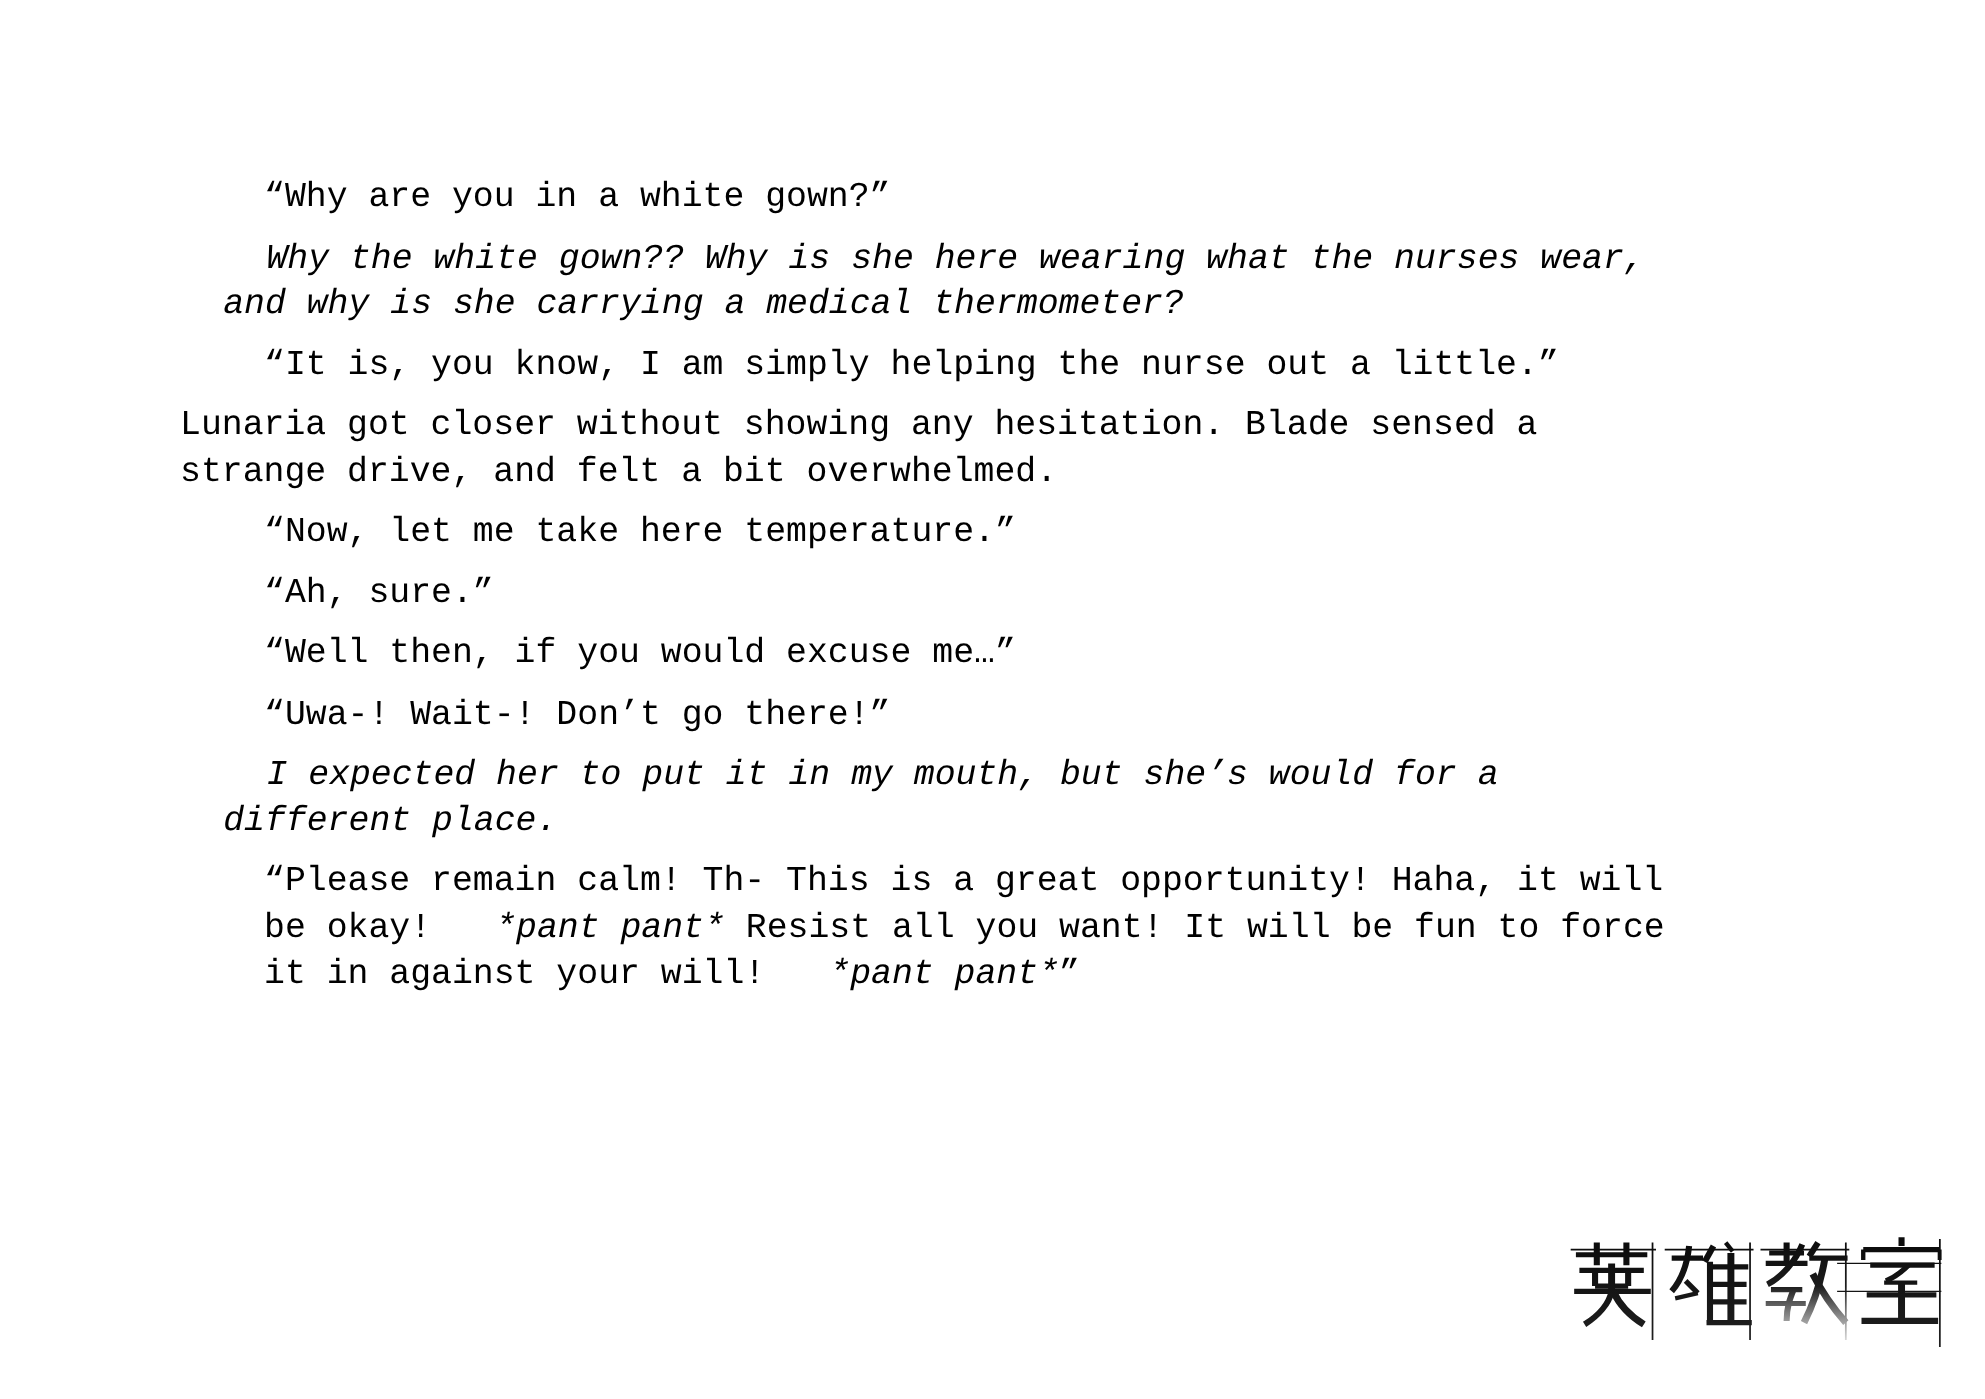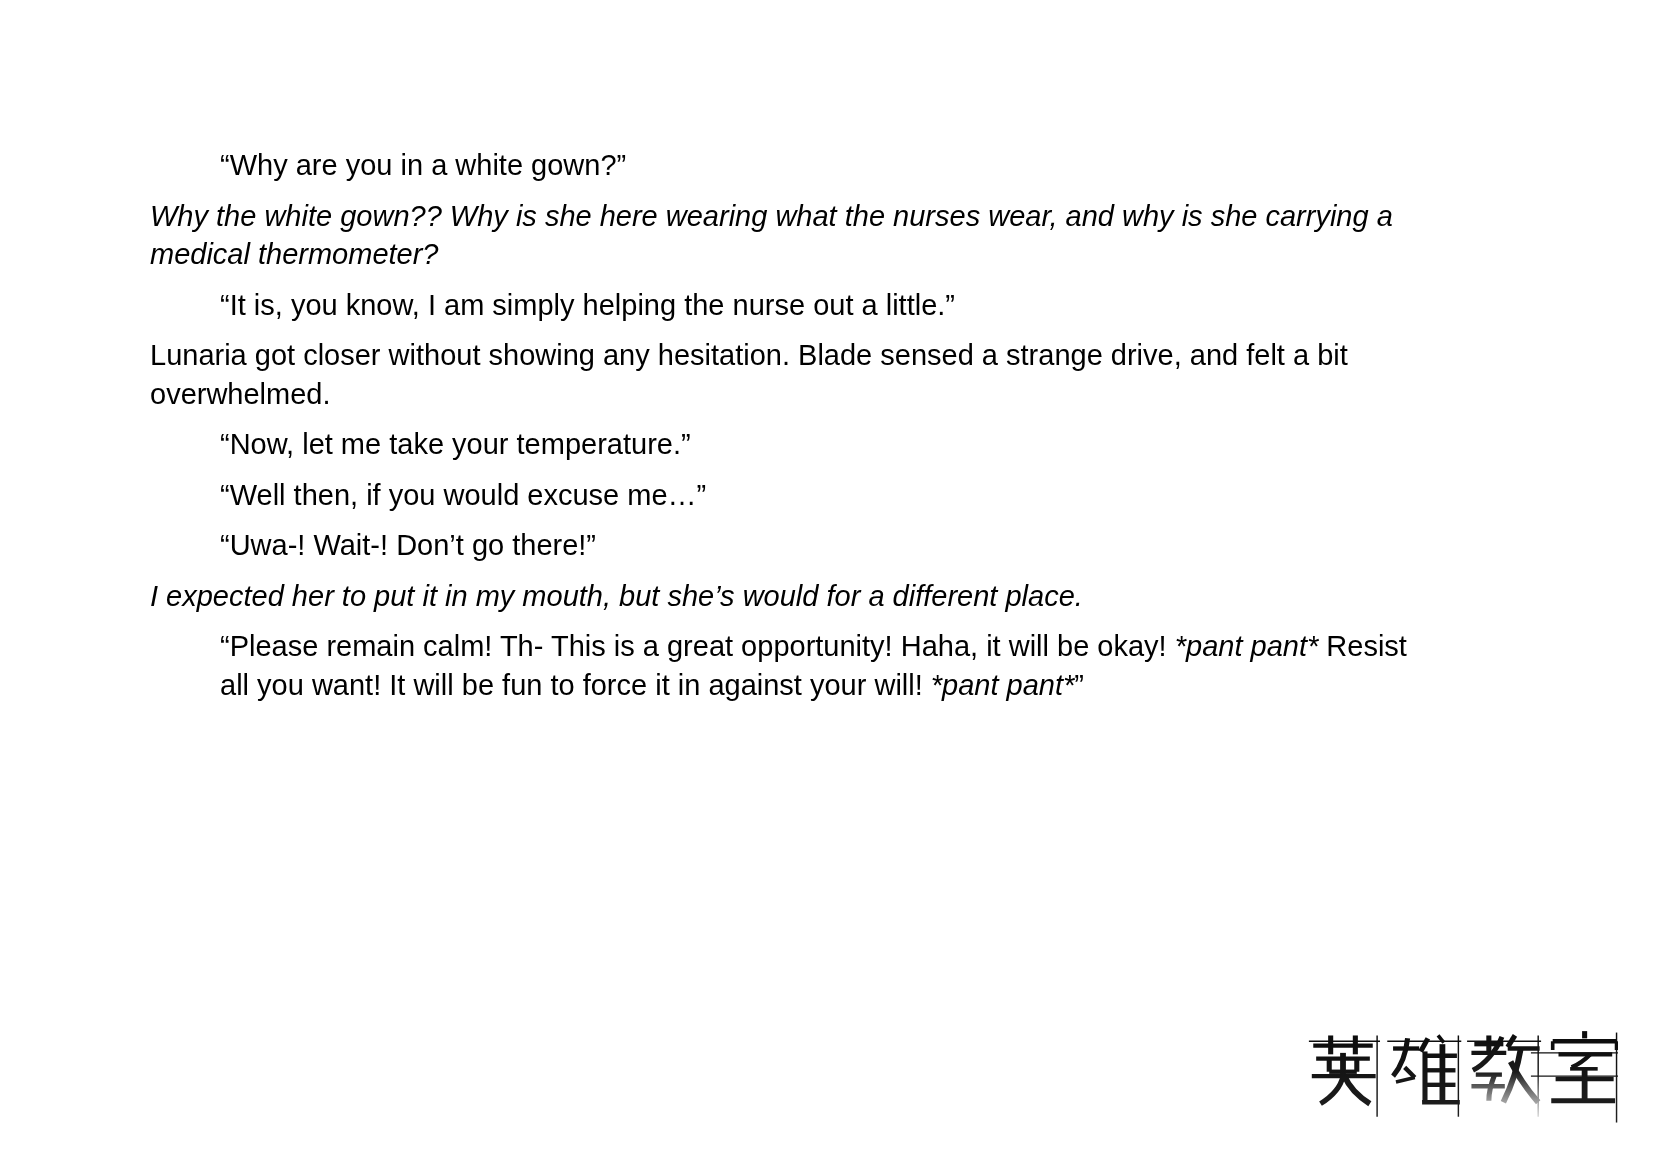--- a/index.html
+++ b/index.html
@@ -3,37 +3,37 @@
 <meta charset="utf-8">
 <title>Page</title>
 <style>
   html, body { margin: 0; padding: 0; }
   .page {
     position: relative;
     width: 1626px;
     height: 1166px;
     background: #ffffff;
     color: #000000;
-    font-family: Liberation Sans, sans-serif;
+    font-family: Liberation Mono, monospace;
     overflow: hidden;
   }
   .text-block {
     position: absolute;
     left: 150px;
     top: 146px;
     width: 1270px;
   }
   .para {
     margin: 0 0 12px 0;
     font-size: 29px;
     line-height: 38.5px;
     color: #000000;
   }
   .para.dialogue { margin-left: 70px; }
-  .italic { font-style: italic; }
+  .italic { font-style: italic; margin-left: 36px; }
   .logo {
     position: absolute;
     left: 1306px;
     top: 1028px;
     width: 312px;
     height: 102px;
   }
   .logo svg { display: block; width: 100%; height: 100%; }
   .sr-only {
     position: absolute;
@@ -46,21 +46,22 @@
 </head>
 <body>
 
 <div class="page">
 
   <main class="text-block" id="text-block">
       <p class="para dialogue"><span>“Why are you in a white gown?”</span></p>
       <p class="para italic"><span class="italic">Why the white gown?? Why is she here wearing what the nurses wear, and why is she carrying a medical thermometer?</span></p>
       <p class="para dialogue"><span>“It is, you know, I am simply helping the nurse out a little.”</span></p>
       <p class="para"><span>Lunaria got closer without showing any hesitation. Blade sensed a strange drive, and felt a bit overwhelmed.</span></p>
-      <p class="para dialogue"><span>“Now, let me take your temperature.”</span></p>
+      <p class="para dialogue"><span>“Now, let me take here temperature.”</span></p>
+      <p class="para dialogue"><span>“Ah, sure.”</span></p>
       <p class="para dialogue"><span>“Well then, if you would excuse me…”</span></p>
       <p class="para dialogue"><span>“Uwa-! Wait-! Don’t go there!”</span></p>
       <p class="para italic"><span class="italic">I expected her to put it in my mouth, but she’s would for a different place.</span></p>
       <p class="para dialogue"><span>“Please remain calm! Th- This is a great opportunity! Haha, it will be okay! </span><span class="italic">*pant pant*</span><span> Resist all you want! It will be fun to force it in against your will! </span><span class="italic">*pant pant*</span><span>”</span></p>
     </main>
 
   <div class="logo">
 
     <svg viewBox="0 0 430 140" fill="none" stroke-linecap="butt" aria-hidden="false">
       <title>英雄教室</title>

